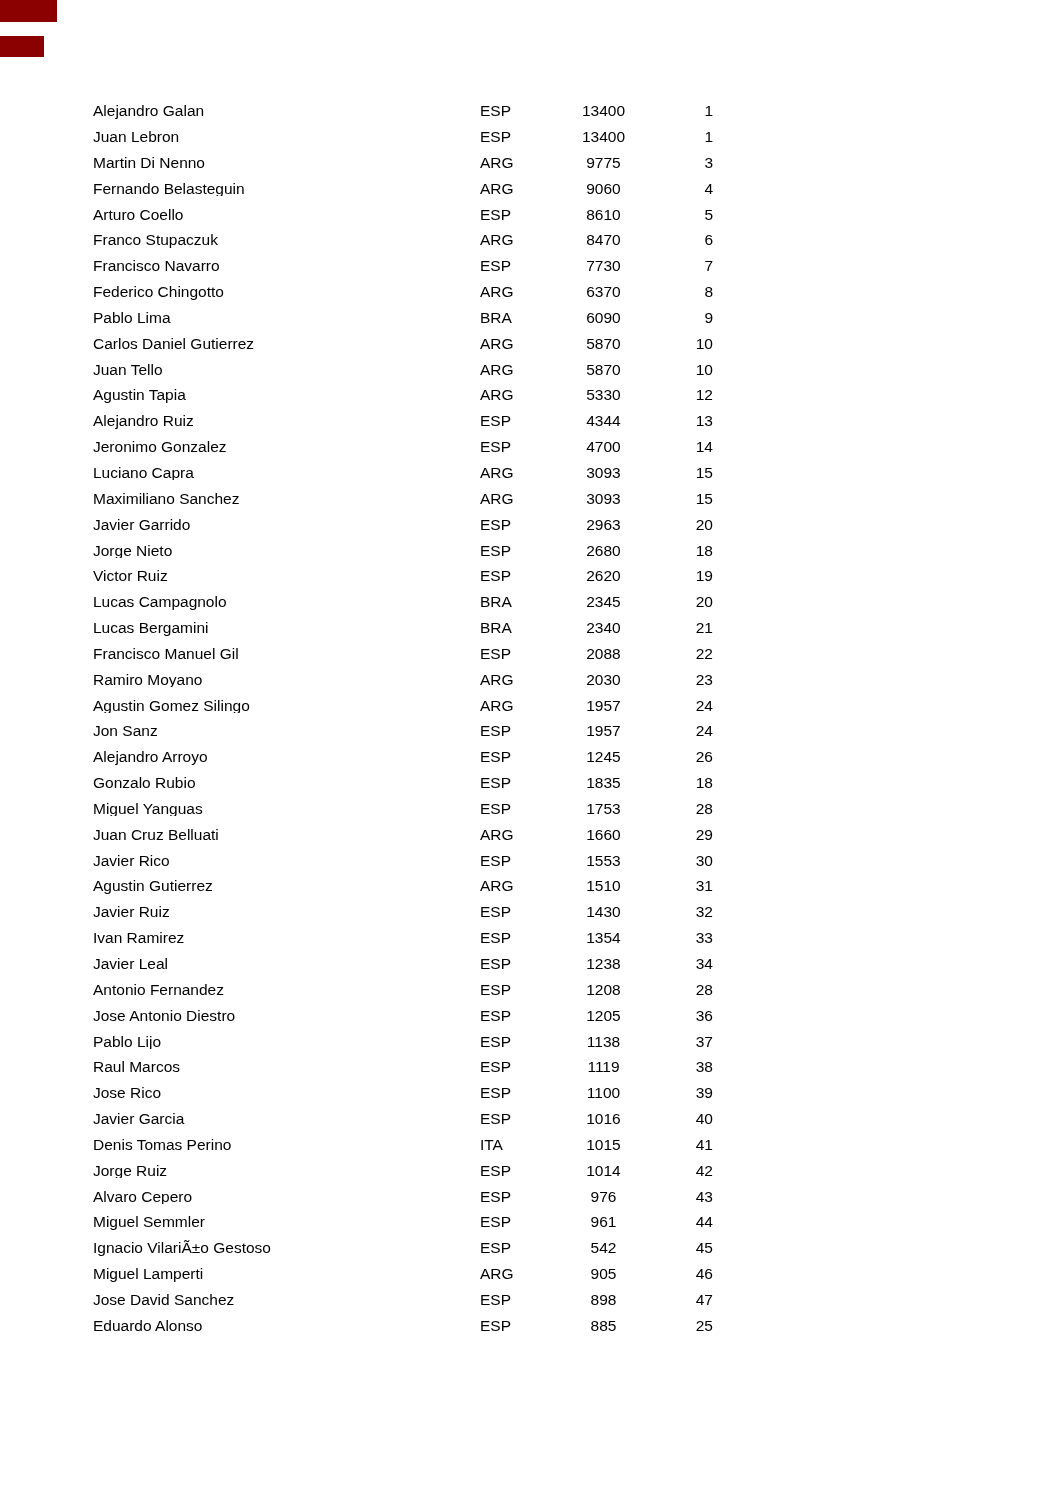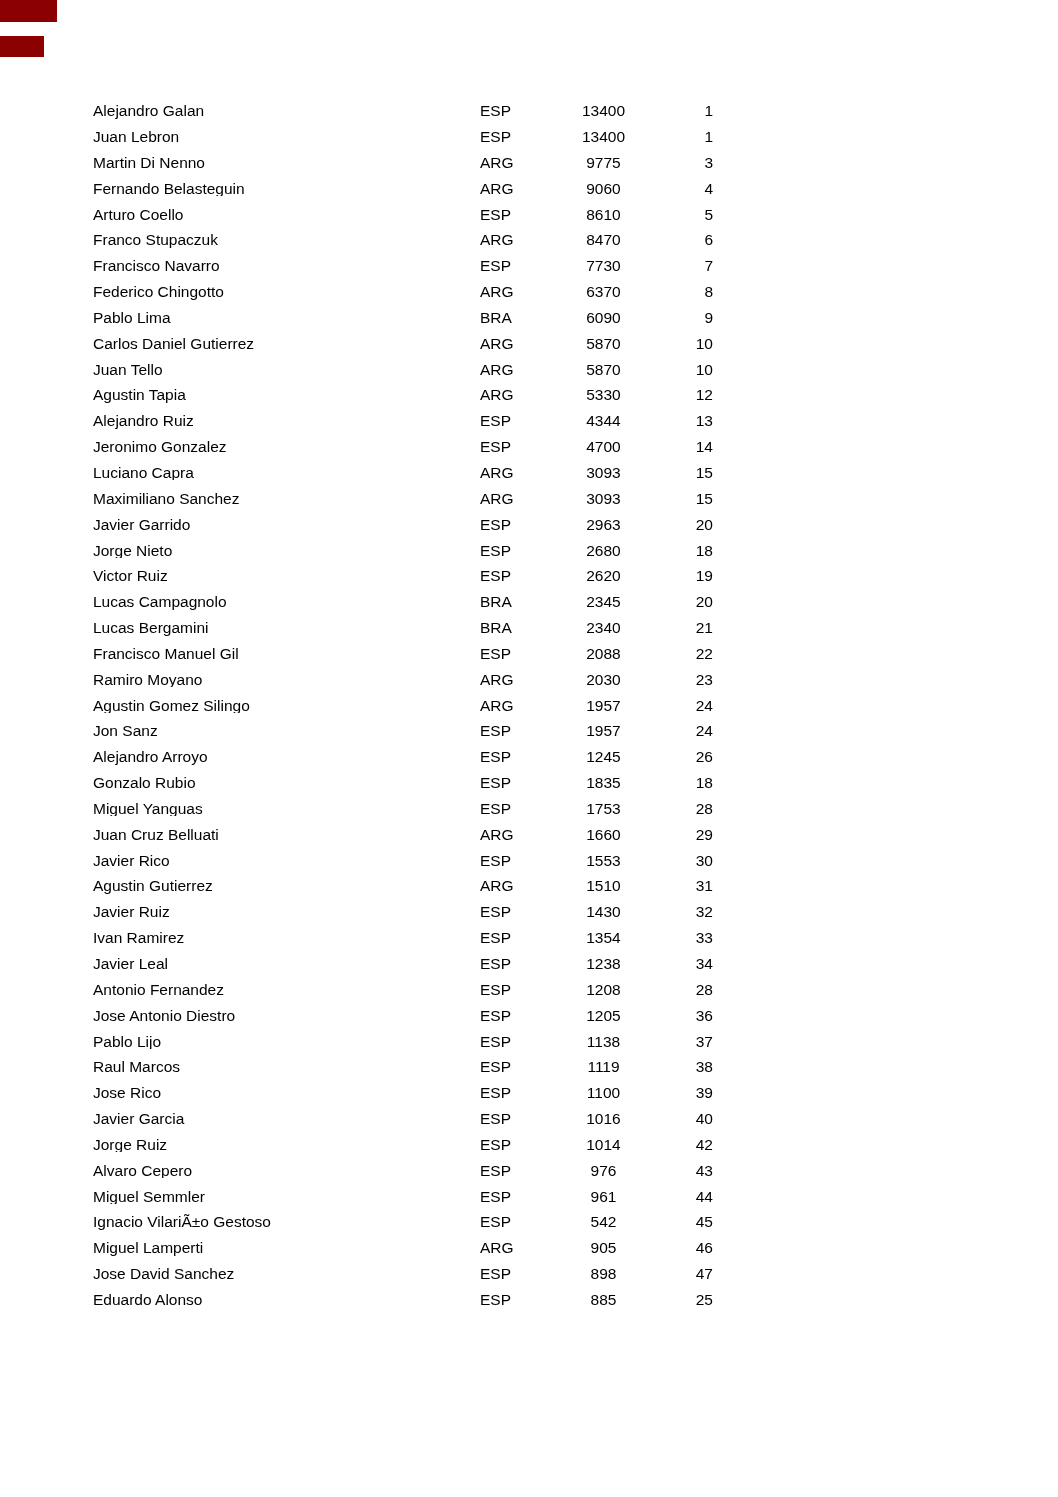--- a/index.html
+++ b/index.html
@@ -278,20 +278,26 @@
         <div class="c c-points">1100</div>
         <div class="c c-pos">39</div>
       </div>
       <div class="row">
         <div class="c c-title">Javier Garcia</div>
         <div class="c c-country">ESP</div>
         <div class="c c-points">1016</div>
         <div class="c c-pos">40</div>
       </div>
       <div class="row">
+        <div class="c c-title">Denis Tomas Perino</div>
+        <div class="c c-country">ITA</div>
+        <div class="c c-points">1015</div>
+        <div class="c c-pos">41</div>
+      </div>
+      <div class="row">
         <div class="c c-title">Jorge Ruiz</div>
         <div class="c c-country">ESP</div>
         <div class="c c-points">1014</div>
         <div class="c c-pos">42</div>
       </div>
       <div class="row">
         <div class="c c-title">Alvaro Cepero</div>
         <div class="c c-country">ESP</div>
         <div class="c c-points">976</div>
         <div class="c c-pos">43</div>

